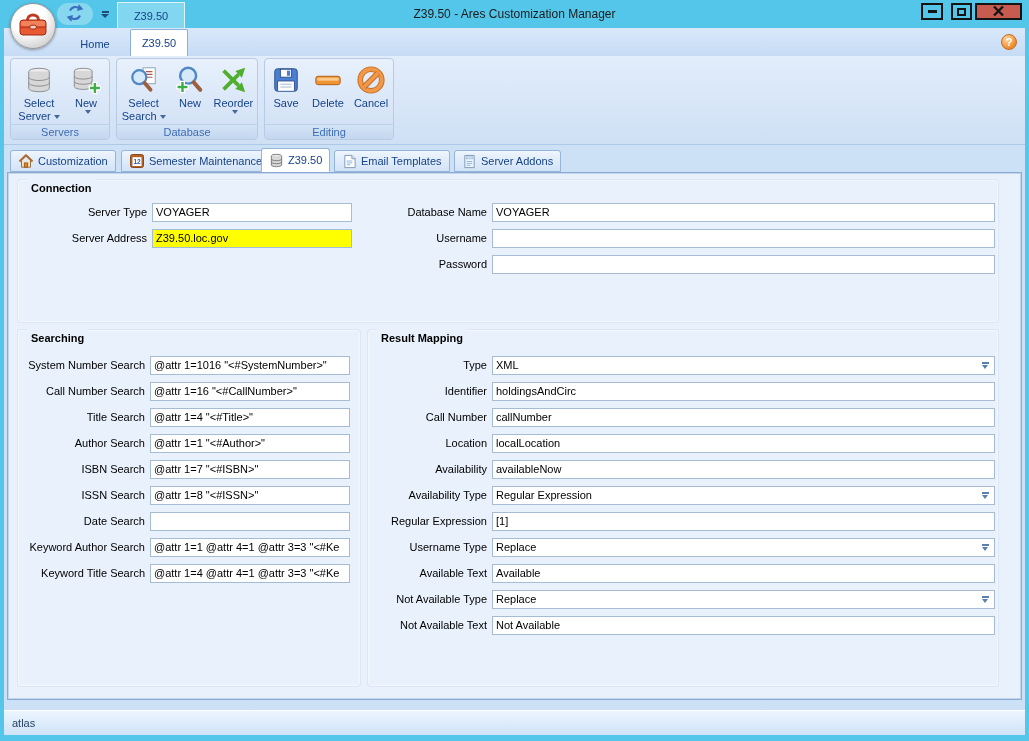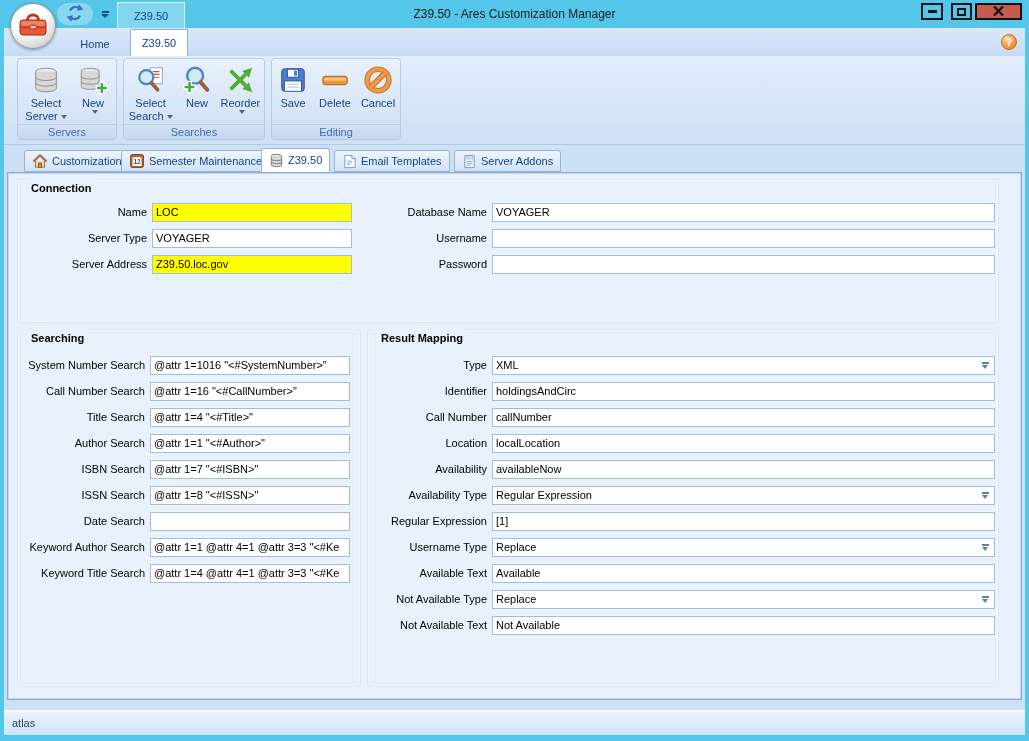--- a/index.html
+++ b/index.html
@@ -44,21 +44,21 @@
                 border:1px solid #8db0d8; border-bottom:none; border-radius:2px 2px 0 0; }
   .help-btn { position:absolute; right:8px; top:6px; width:16px; height:16px; border-radius:50%;
               background:radial-gradient(circle at 35% 28%, #ffd9a0, #f08a2a 70%);
               border:1px solid #c96a1f; color:#fff; font-weight:bold; font-size:11px;
               display:flex; align-items:center; justify-content:center; }
 
   
   .ribbon { position:absolute; left:4px; top:56px; width:1021px; height:89px;
             background:linear-gradient(#e2edfb,#cfe0f5); border-bottom:1px solid #aec9e6; }
   .rgroup { position:absolute; top:2px; height:82px; border:1px solid #b7cbe5; border-radius:4px;
-            background:linear-gradient(180deg,#e8f1fc,#dae7f8 55%,#cfdff4);margin-left:7px; }
+            background:linear-gradient(180deg,#e8f1fc,#dae7f8 55%,#cfdff4); }
   .rgroup-servers  { left:6px;   width:100px; }
   .rgroup-searches { left:112px; width:142px; }
   .rgroup-editing  { left:260px; width:130px; }
   .rgroup-body { position:absolute; left:0; top:0; right:0; bottom:15px;
                  display:flex; justify-content:center; align-items:flex-start; padding-top:3px; }
   .rgroup-label { position:absolute; left:0; right:0; bottom:0; height:15px; line-height:14px;
                   text-align:center; color:#3e6db5; font-size:11px;
                   background:linear-gradient(#d4e3f6,#c3d7ef); border-top:1px solid #bdd0e9;
                   border-radius:0 0 3px 3px; }
   .rbtn { display:flex; flex-direction:column; align-items:center; padding-top:1px; }
@@ -71,21 +71,21 @@
 
   
   .mainbg { position:absolute; left:4px; top:145px; width:1021px; height:565px; background:#cde1f6; }
   .doctabs { position:absolute; left:0; top:3px; width:100%; height:24px; }
   .dtab { position:absolute; top:2px; height:22px; display:flex; align-items:center;
           padding:0 7px; color:#15428b; font-size:11px; white-space:nowrap;
           background:linear-gradient(#eef5fd,#d2e3f7); border:1px solid #96b4d8;
           border-radius:3px 3px 0 0; }
   .dtab .dtab-ico { margin-right:4px; display:flex; }
   .dtab-active { top:0; height:24px; background:#fff; border-bottom-color:#fff; z-index:5; }
-  .dtab-1 { left:20px; }  .dtab-2 { left:117px; } .dtab-3 { left:257px; }
+  .dtab-1 { left:6px; }  .dtab-2 { left:117px; } .dtab-3 { left:257px; }
   .dtab-4 { left:330px; } .dtab-5 { left:450px;justify-content:flex-end; }
 
   
   .panel { position:absolute; left:3px; top:27px; width:1015px; height:528px; background:#e9f1fc;
            border:1px solid #8aabd3; box-shadow:inset 0 0 0 1px #c3d6ec; }
   .gbox { position:absolute; border:1px solid #f4f8fd; border-radius:3px; background:#e9f1fc;
           box-shadow:0 0 0 1px rgba(208,222,240,.55); }
   .gbox-connection { left:10px; top:7px;   width:980px; height:142px; }
   .gbox-searching  { left:10px; top:157px; width:342px; height:356px; }
   .gbox-result     { left:360px; top:157px; width:630px; height:356px; }
@@ -247,21 +247,21 @@
               <path d="M6 6 L22 22" stroke="#4fae2e" stroke-width="4"></path>
               <polygon points="29,29 25.5,18.5 18.5,25.5" fill="#4fae2e"></polygon>
             </svg>
           </span>
           <span class="rbtn-l1">Reorder</span>
           <span class="rbtn-l2">
               <i class="dd"></i>
             </span>
         </div>
       </div>
-      <div class="rgroup-label">Searches</div>
+      <div class="rgroup-label">Database</div>
     </div>
 
     <div class="rgroup rgroup-editing">
       <div class="rgroup-body">
         <div class="rbtn" style="width:40px">
           <span class="rbtn-icon">
             <svg width="30" height="30" viewBox="0 0 32 32">
               <rect x="4" y="4" width="24" height="24" rx="3" fill="#4a7fd4" stroke="#2c4f8a"></rect>
               <rect x="10" y="4.5" width="12" height="8.5" fill="#fff" stroke="#2c4f8a"></rect>
               <rect x="17" y="6" width="3.4" height="5.5" fill="#4a7fd4"></rect>
@@ -350,24 +350,20 @@
         <span>Server Addons</span>
       </div>
     </div>
 
     <div class="panel">
 
       <div class="gbox gbox-connection">
         <span class="gtitle">Connection</span>
         <div class="rows" id="conn-left">
             <div class="frow">
-              <label class="flabel">Name</label>
-              <input type="text" readonly="" class="ffield hl" value="LOC" style="">
-            </div>
-            <div class="frow">
               <label class="flabel">Server Type</label>
               <input type="text" readonly="" class="ffield" value="VOYAGER" style="">
             </div>
             <div class="frow">
               <label class="flabel">Server Address</label>
               <input type="text" readonly="" class="ffield hl" value="Z39.50.loc.gov" style="">
             </div>
           </div>
         <div class="rows" id="conn-right">
             <div class="frow">

